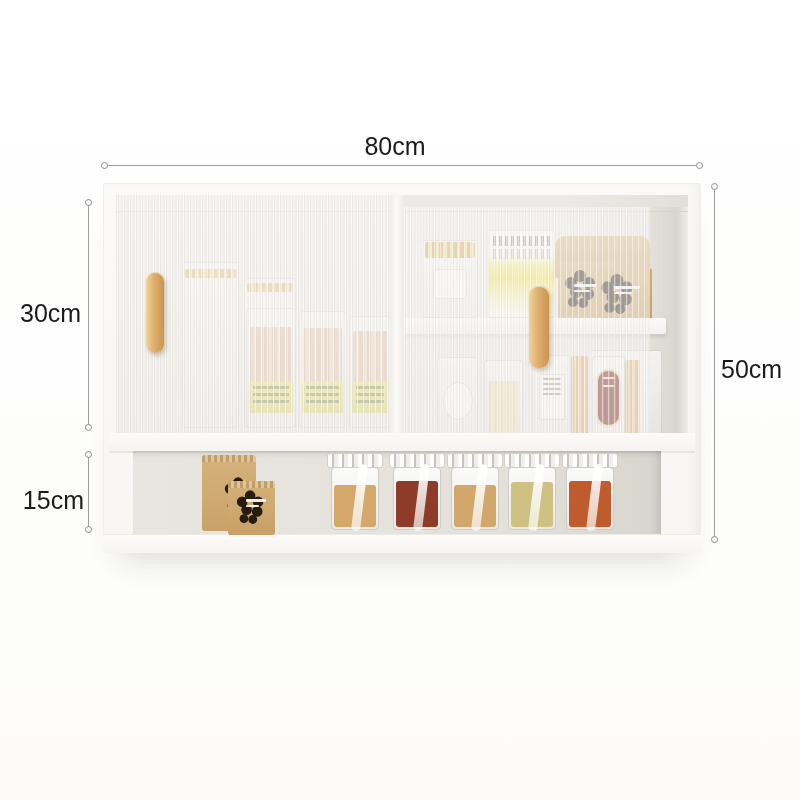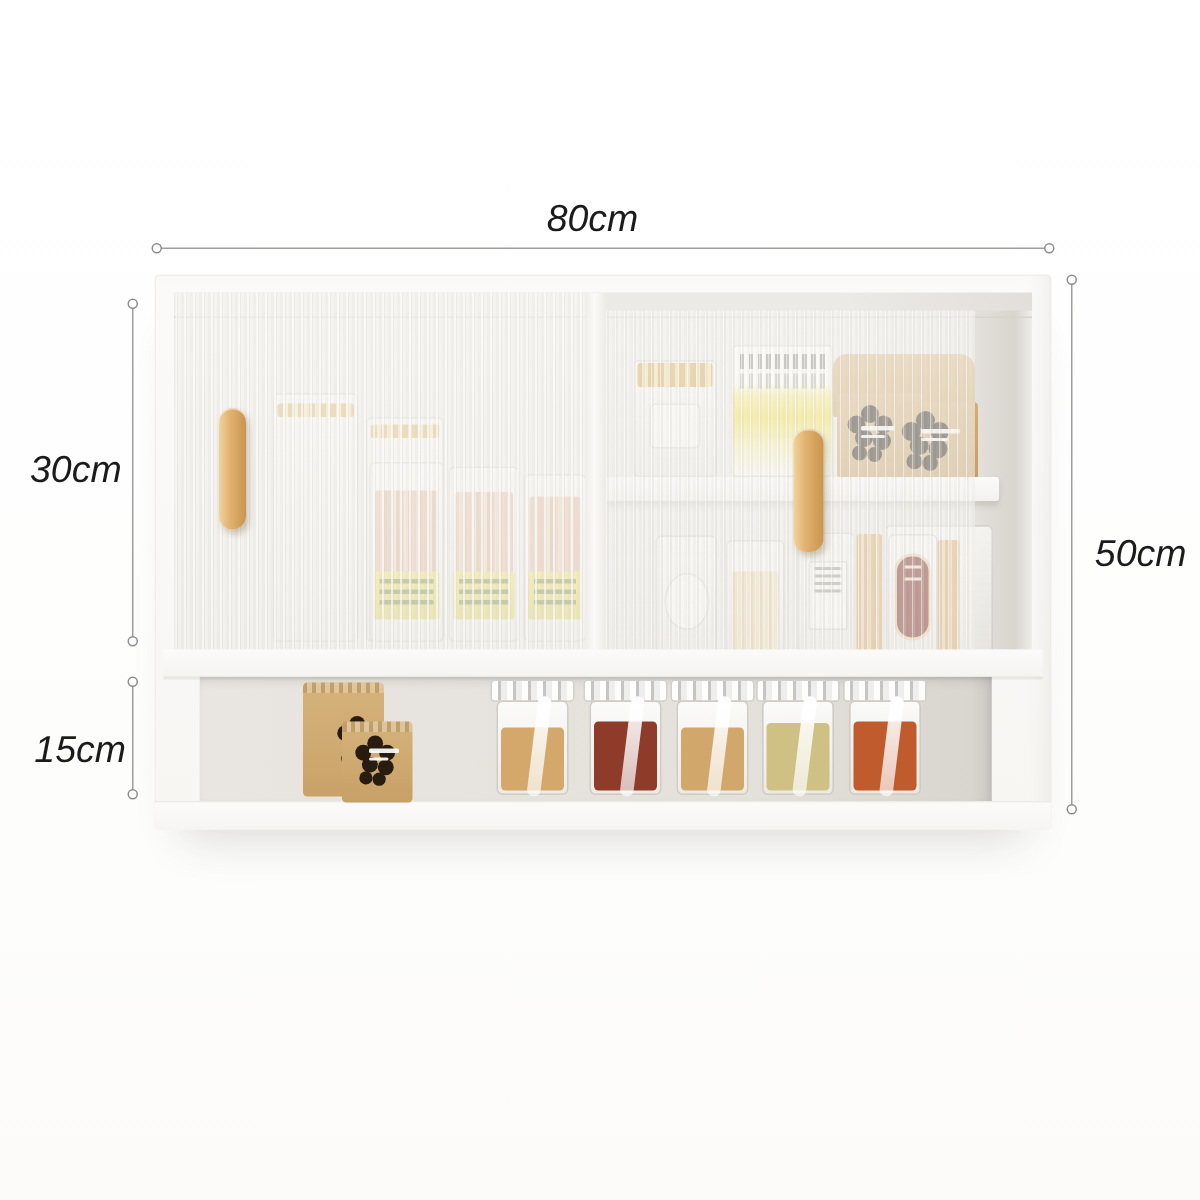--- a/index.html
+++ b/index.html
@@ -1,17 +1,17 @@
 <!DOCTYPE html>
 <html><head>
 <meta charset="utf-8">
 <style>
   * { margin:0; padding:0; box-sizing:border-box; }
   html,body { width:800px; height:800px; background:#ffffff; font-family:"Liberation Sans", sans-serif; }
-  .stage { position:relative; width:800px; height:800px; background:linear-gradient(180deg,#ffffff 0%,#fdfdfc 70%,#fcfbfa 100%); overflow:hidden;font-style:italic; }
+  .stage { position:relative; width:800px; height:800px; background:linear-gradient(180deg,#ffffff 0%,#fdfdfc 70%,#fcfbfa 100%); overflow:hidden; }
 
   
   .dim-label { position:absolute; font-size:25px; color:#1b1b1b; letter-spacing:0; }
   .hline { position:absolute; height:1px; background:#9e9d9b; }
   .vline { position:absolute; width:1px; background:#9e9d9b; }
   .dot { position:absolute; width:7px; height:7px; border:1px solid #8d8c8a; border-radius:50%; background:#ffffff; }
 
   
   .cabinet { position:absolute; left:103px; top:183px; width:598px; height:370px;
     background:linear-gradient(180deg,#fbfaf9,#f7f6f3); border-radius:3px;
@@ -114,21 +114,21 @@
   <div class="dim-label" style="left:20px; top:299px; width:64px; text-align:left;">30cm</div>
   <div class="vline" style="left:88px; top:203px; height:224px;"></div>
   <span class="dot" style="left:85px; top:199px;"></span>
   <span class="dot" style="left:85px; top:424px;"></span>
 
   <div class="dim-label" style="left:20px; top:486px; width:64px; text-align:right;">15cm</div>
   <div class="vline" style="left:88px; top:455px; height:74px;"></div>
   <span class="dot" style="left:85px; top:451px;"></span>
   <span class="dot" style="left:85px; top:526px;"></span>
 
-  <div class="dim-label" style="left:721px; top:355px; width:70px; text-align:right;">50cm</div>
+  <div class="dim-label" style="left:721px; top:355px; width:70px; text-align:left;">50cm</div>
   <div class="vline" style="left:714px; top:187px; height:352px;"></div>
   <span class="dot" style="left:711px; top:183px;"></span>
   <span class="dot" style="left:711px; top:536px;"></span>
 
   <div class="cabinet">
 
     <div class="glass-area">
       <div class="track-line"></div>
 
       <div class="glass-item glassy" style="left:66px; top:67px; width:57px; height:166px;">

